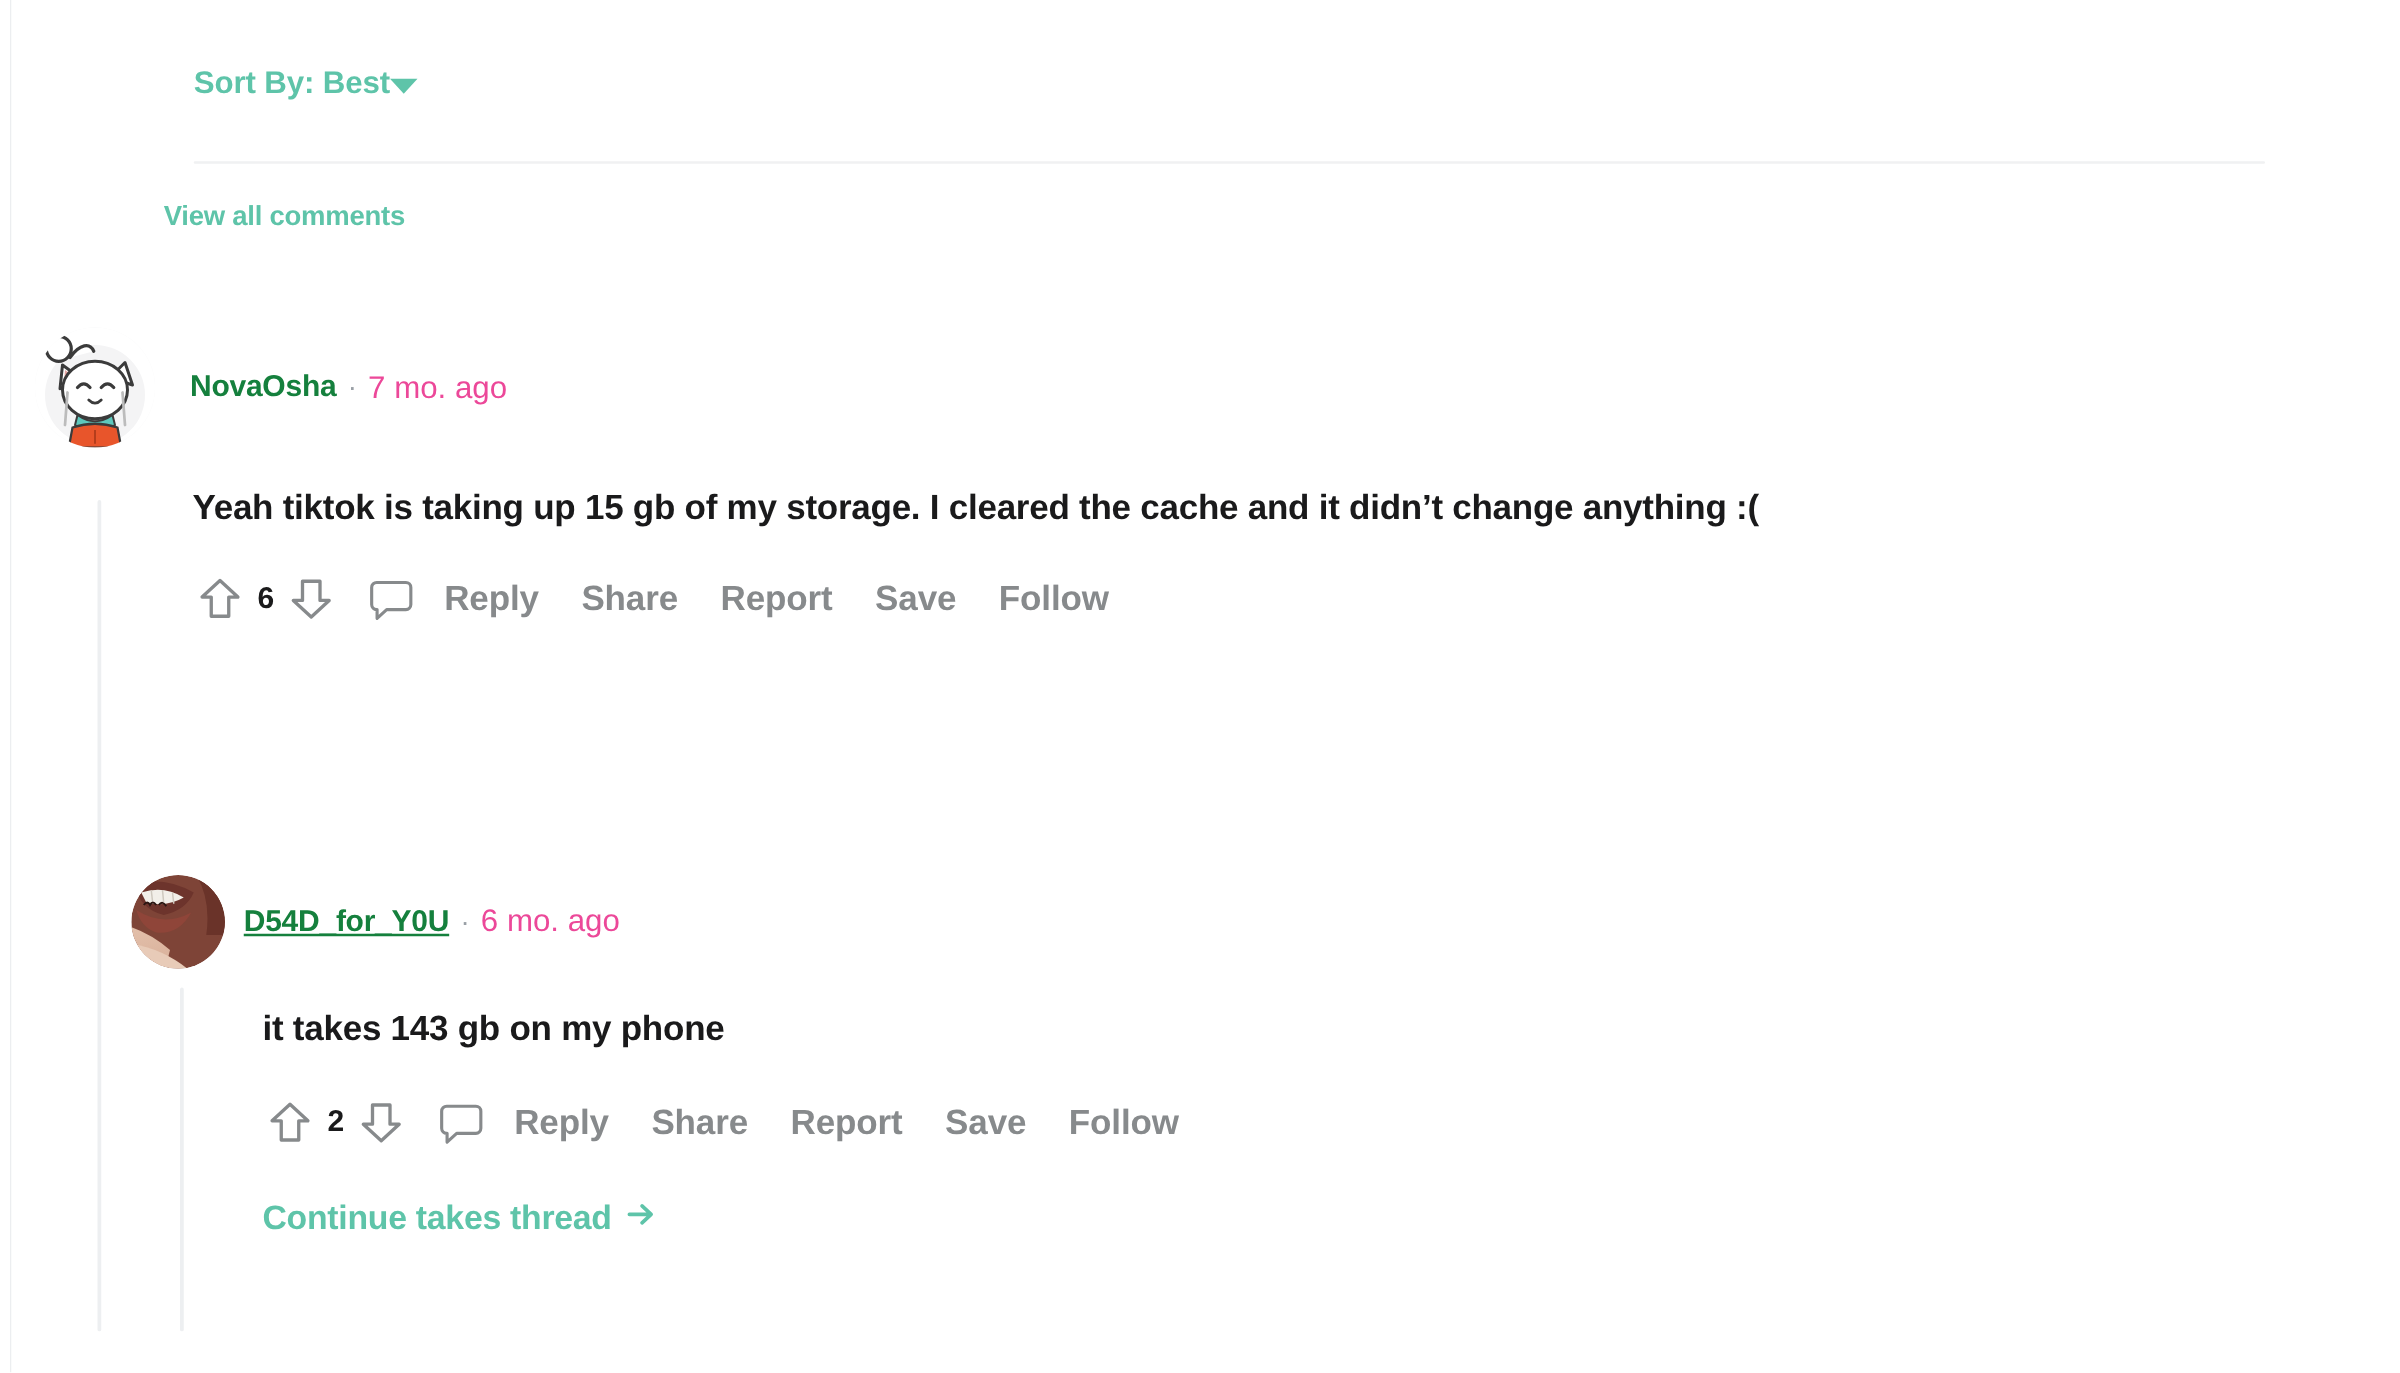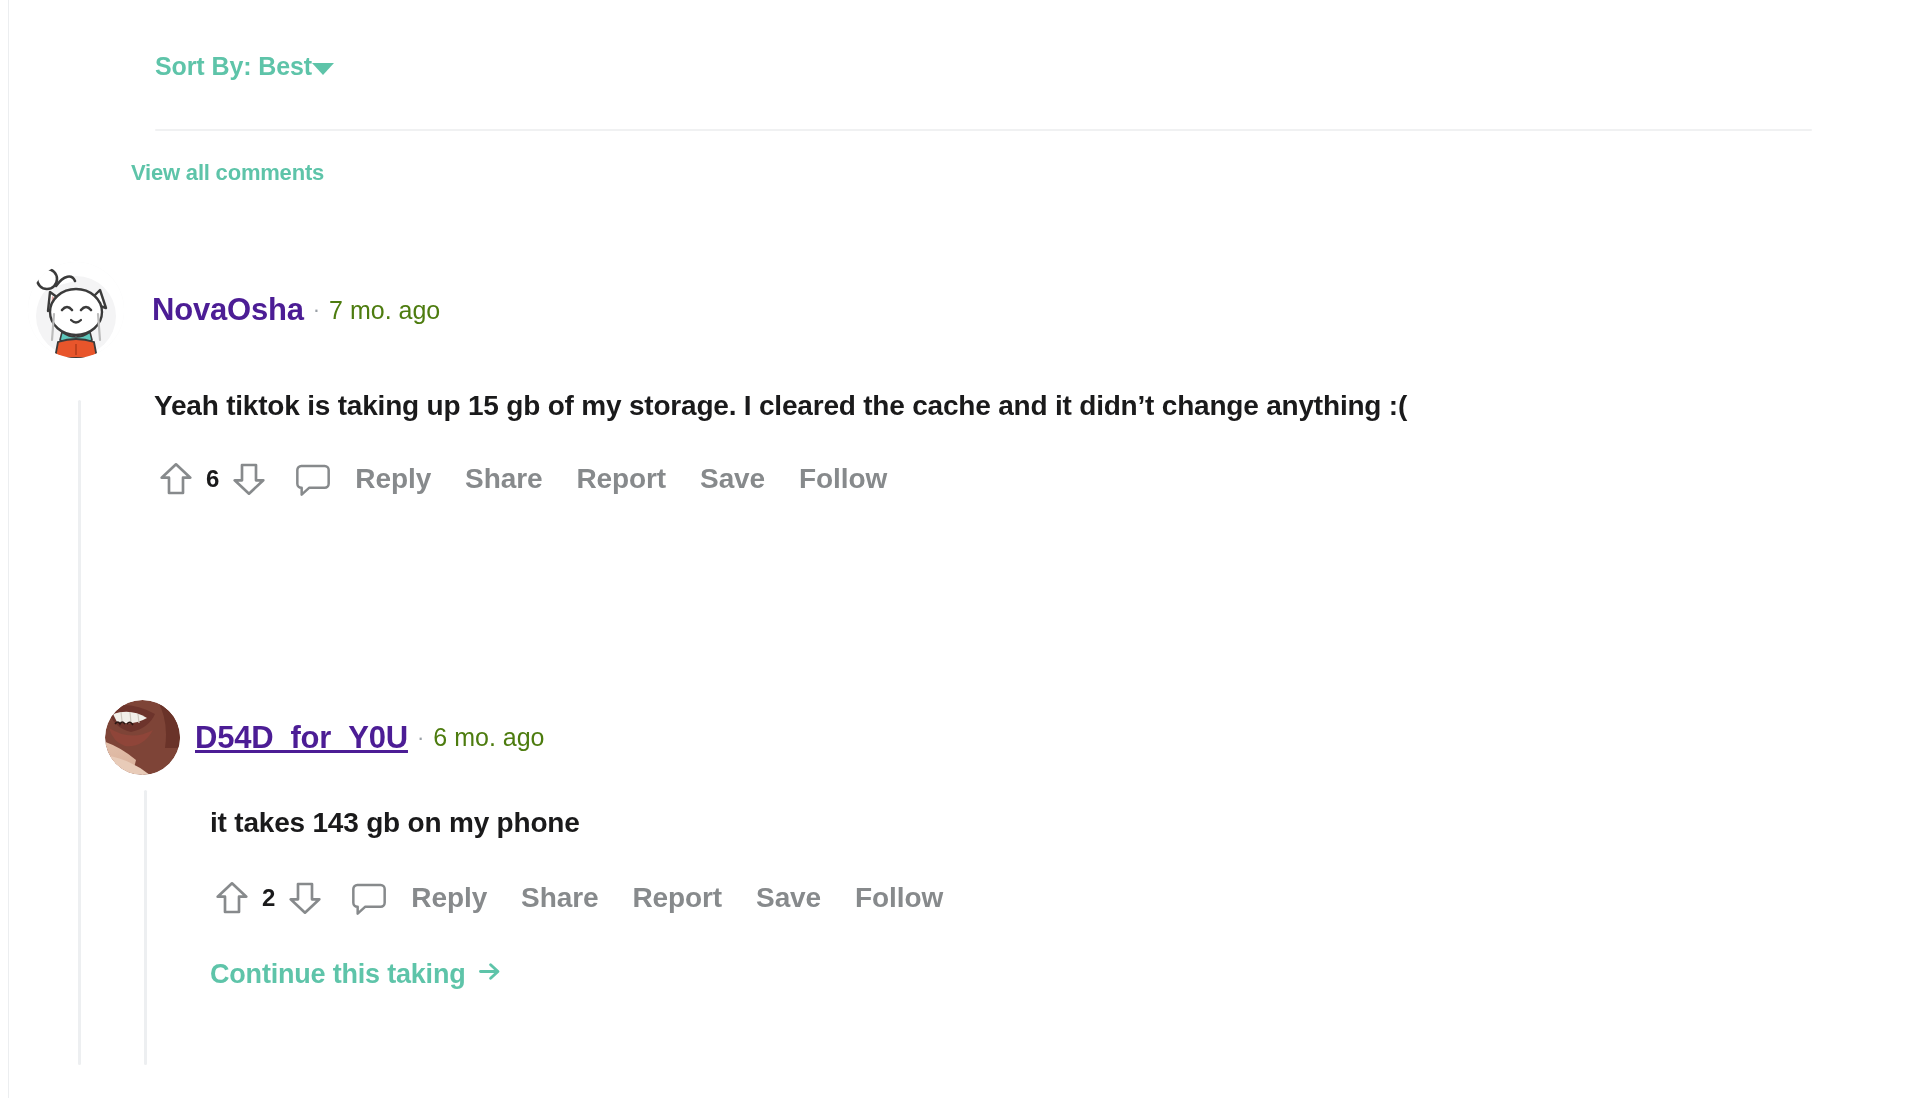--- a/index.html
+++ b/index.html
@@ -93,33 +93,33 @@
     white-space: nowrap;
   }
   .avatar {
     border-radius: 50%;
     overflow: hidden;
     flex: 0 0 auto;
     background: #f6f7f8;
     position: relative;
   }
   .username {
-    font-size: 31px;
-    font-weight: 700;
-    color: #4c1d95;
+    font-size: 24px;
+    font-weight: 700;
+    color: #15803d;
     letter-spacing: -0.2px;
   }
   .meta-dot {
     font-size: 22px;
     color: #9aa0a6;
     margin: 0 9px;
   }
   .timestamp {
     font-size: 25px;
-    color: #4d7c0f;
+    color: #ec4899;
     font-weight: 400;
   }
   .comment-body {
     font-size: 28px;
     line-height: 1.55;
     color: #1a1a1b;
     font-weight: 700;
     letter-spacing: -0.2px;
   }
 
@@ -339,21 +339,21 @@
       </span>
 
       <span class="action-link" style="margin-left:14px;">Reply</span>
       <span class="action-link" style="margin-left:34px;">Share</span>
       <span class="action-link" style="margin-left:34px;">Report</span>
       <span class="action-link" style="margin-left:34px;">Save</span>
       <span class="action-link" style="margin-left:34px;">Follow</span>
     </div>
 
     <div class="continue-thread" style="margin-left:105px; margin-top:38px;">
-      <span>Continue this taking</span>
+      <span>Continue takes thread</span>
       <span class="arrow-right">
         <svg viewBox="0 0 24 24" width="27" height="27" aria-hidden="true">
           <path d="M4 12 H19 M13 6 L19.5 12 L13 18" fill="none" stroke="#5ec4a9" stroke-width="2.6" stroke-linecap="round" stroke-linejoin="round"></path>
         </svg>
       </span>
     </div>
   </div>
 
 </div>
 

